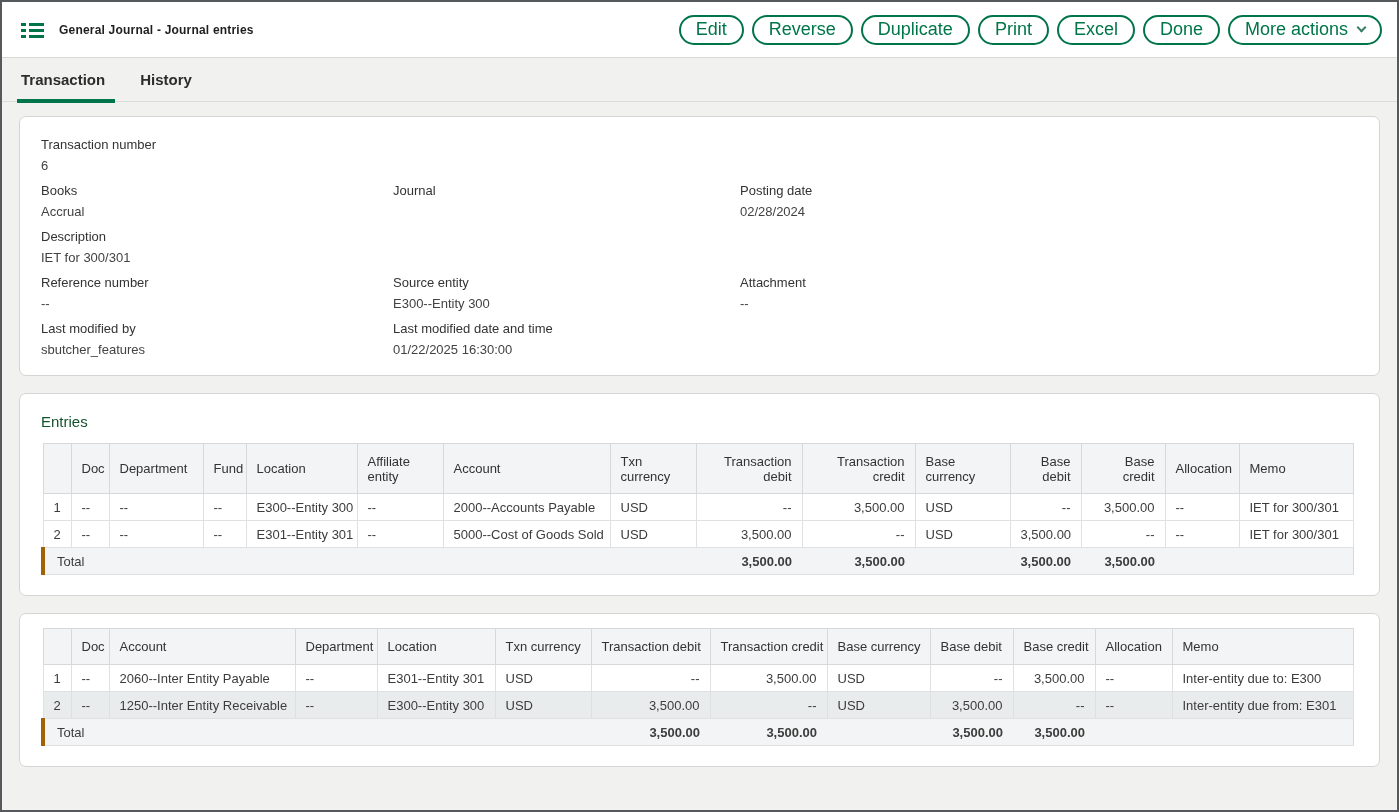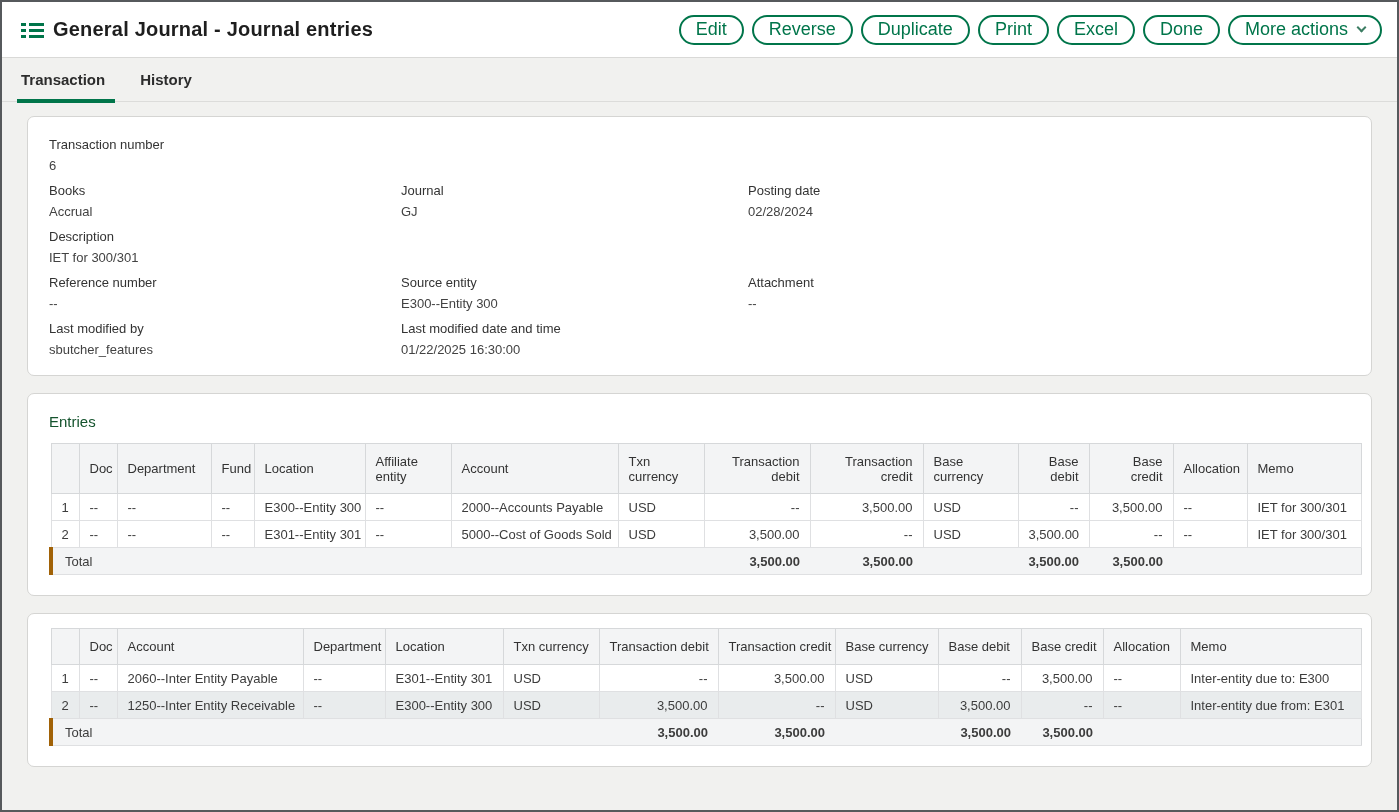--- a/index.html
+++ b/index.html
@@ -10,38 +10,38 @@
   }
   
   .topbar {
     height:56px; background:#ffffff; border-bottom:1px solid #d9d9d7;
     display:flex; align-items:center; padding:0 15px 0 19px;
   }
   .list-icon { display:flex; flex-direction:column; gap:3px; margin-top:2px; cursor:pointer; }
   .list-icon .li-row { display:flex; gap:3px; }
   .list-icon .li-bullet { width:5px; height:3px; background:#00754a; }
   .list-icon .li-line { width:15px; height:3px; background:#00754a; }
-  .page-title { font-size:20px; font-weight:bold; color:#1e1e1e; margin-left:9px; letter-spacing:.2px; }
+  .page-title { font-size:12px; font-weight:bold; color:#1e1e1e; margin-left:15px; letter-spacing:.2px; }
   .actions { margin-left:auto; display:flex; gap:8px; align-items:center; }
   .btn {
     height:30px; border:2px solid #00754a; border-radius:16px; background:#fff;
     color:#00754a; font-size:18px; font-family:inherit; padding:0 15px;
     display:flex; align-items:center; cursor:pointer; white-space:nowrap;
   }
   .chev { width:7px; height:7px; border-right:2px solid #3c7d63; border-bottom:2px solid #3c7d63;
           transform:rotate(45deg); margin-left:10px; margin-top:-4px; }
   
   .tabbar { height:44px; padding:0 17px; border-bottom:1px solid #dcdcda;
             display:flex; align-items:flex-end; }
   .tab { font-size:15px; font-weight:bold; color:#2c2c2c; padding:0 2px 13px;
          margin-right:31px; position:relative; cursor:pointer; }
   .tab.active::after { content:""; position:absolute; left:-2px; right:-8px; bottom:-2px;
                        height:4px; background:#00754a; }
   
-  .content { padding:14px 25px 0; }
+  .content { padding:14px 17px 0; }
   .panel { background:#fff; border:1px solid #d5d5d3; border-radius:7px; margin-bottom:17px; }
   .details-panel { height:260px; padding:19px 21px 10px; }
   .details-grid { display:grid; grid-template-columns:352px 347px auto; grid-auto-rows:46px; }
   .field .lbl { font-size:13px; color:#333333; line-height:18px; }
   .field .val { font-size:13px; color:#424242; line-height:18px; margin-top:3px; }
   .c1 { grid-column:1; } .c2 { grid-column:2; } .c3 { grid-column:3; }
   
   .table-panel { padding:14px 21px 20px; }
   .panel-title { font-size:15px; color:#14532d; margin:5px 0 13px; }
   table { border-collapse:collapse; table-layout:fixed; width:1310px; font-size:13px; color:#3c3c3c; }
@@ -114,21 +114,20 @@
         <div class="field c1">
           <div class="lbl">Transaction number</div>
           <div class="val">6</div>
         </div>
         <div class="field c1">
           <div class="lbl">Books</div>
           <div class="val">Accrual</div>
         </div>
         <div class="field c2">
           <div class="lbl">Journal</div>
-          <div class="val">GJ</div>
         </div>
         <div class="field c3">
           <div class="lbl">Posting date</div>
           <div class="val">02/28/2024</div>
         </div>
         <div class="field c1">
           <div class="lbl">Description</div>
           <div class="val">IET for 300/301</div>
         </div>
         <div class="field c1">

